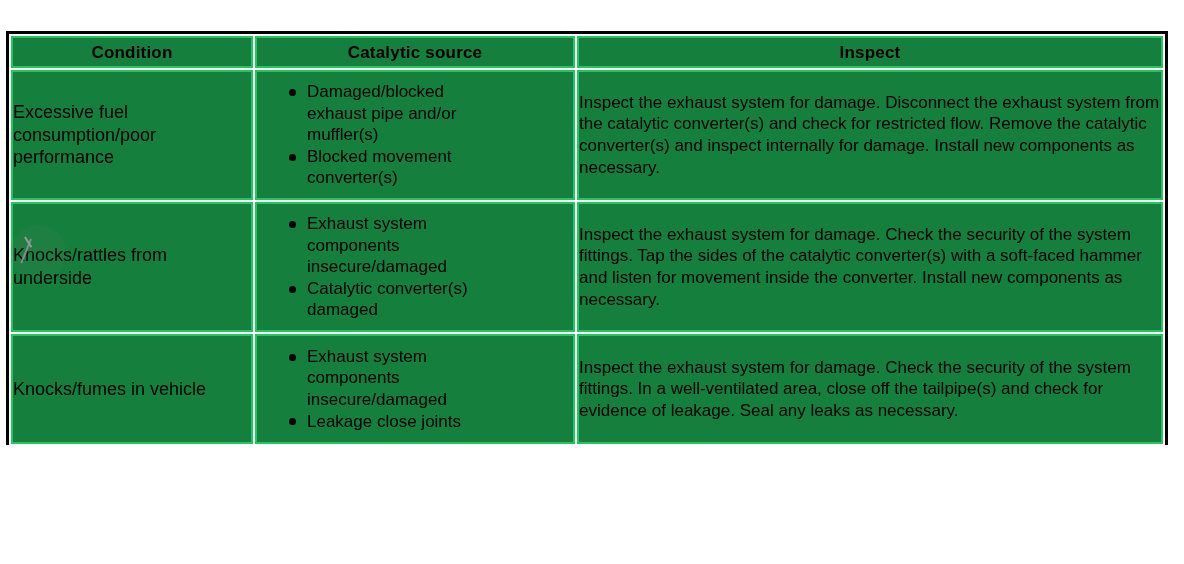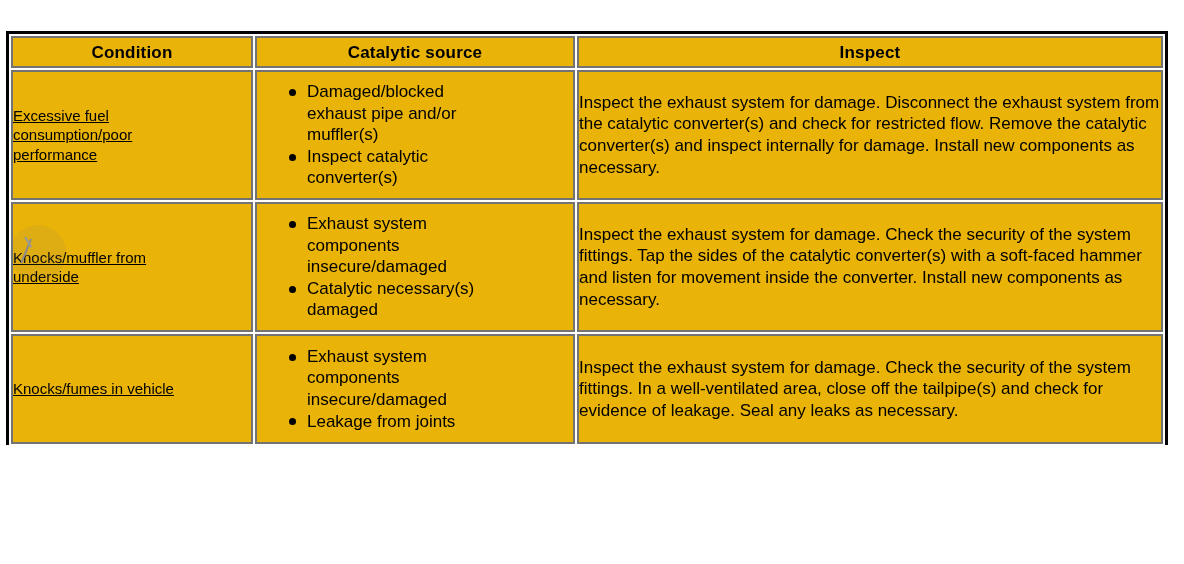--- a/index.html
+++ b/index.html
@@ -32,22 +32,22 @@
     border-collapse: separate;
     border-spacing: 2px;
     width: 100%;
     height: 100%;
     table-layout: fixed;
     background: #ffffff;
   }
 
   table.diag td,
   table.diag th {
-    border: 2px solid #737373;
-    background: #eab308;
+    border: 2px solid #22c55e;
+    background: #15803d;
     vertical-align: middle;
     padding: 0;
     box-sizing: border-box;
   }
 
   
   col.c-condition { width: 242px; }
   col.c-source    { width: 320px; }
   col.c-action    { width: auto; }
 
@@ -59,25 +59,24 @@
     font-size: 17px;
     letter-spacing: 0.2px;
     line-height: 1;
   }
   .hdr-text {
     display: block;
   }
 
   
   .cell-condition {
-    font-size: 15px;
+    font-size: 18px;
     line-height: 1.27;
     padding: 4px 4px 4px 2px;
     vertical-align: middle;
-    text-decoration: underline;
   }
   .cell-condition .cond-text {
     display: block;
     white-space: pre-line;
   }
 
   .cell-source {
     padding: 6px 6px 6px 0;
     vertical-align: middle;
   }
@@ -196,46 +195,46 @@
         <td class="cell-source">
           <ul class="src-list">
             <li>
               <span class="bullet"></span>
               <span class="li-text">Damaged/blocked
 exhaust pipe and/or
 muffler(s)</span>
             </li>
             <li>
               <span class="bullet"></span>
-              <span class="li-text">Inspect catalytic
+              <span class="li-text">Blocked movement
 converter(s)</span>
             </li>
           </ul>
         </td>
         <td class="cell-action">
           <span class="act-text">Inspect the exhaust system for damage. Disconnect the exhaust system from the catalytic converter(s) and check for restricted flow. Remove the catalytic converter(s) and inspect internally for damage. Install new components as necessary.</span>
         </td>
       </tr>
 
       <tr class="row-2">
         <td class="cell-condition">
-          <span class="cond-text">Knocks/muffler from
+          <span class="cond-text">Knocks/rattles from
 underside</span>
         </td>
         <td class="cell-source">
           <ul class="src-list">
             <li>
               <span class="bullet"></span>
               <span class="li-text">Exhaust system
 components
 insecure/damaged</span>
             </li>
             <li>
               <span class="bullet"></span>
-              <span class="li-text">Catalytic necessary(s)
+              <span class="li-text">Catalytic converter(s)
 damaged</span>
             </li>
           </ul>
         </td>
         <td class="cell-action">
           <span class="act-text">Inspect the exhaust system for damage. Check the security of the system fittings. Tap the sides of the catalytic converter(s) with a soft-faced hammer and listen for movement inside the converter. Install new components as necessary.</span>
         </td>
       </tr>
 
       <tr class="row-3">
@@ -245,21 +244,21 @@
         <td class="cell-source">
           <ul class="src-list">
             <li>
               <span class="bullet"></span>
               <span class="li-text">Exhaust system
 components
 insecure/damaged</span>
             </li>
             <li>
               <span class="bullet"></span>
-              <span class="li-text">Leakage from joints</span>
+              <span class="li-text">Leakage close joints</span>
             </li>
           </ul>
         </td>
         <td class="cell-action">
           <span class="act-text">Inspect the exhaust system for damage. Check the security of the system fittings. In a well-ventilated area, close off the tailpipe(s) and check for evidence of leakage. Seal any leaks as necessary.</span>
         </td>
       </tr>
 
     </tbody>
   </table>

